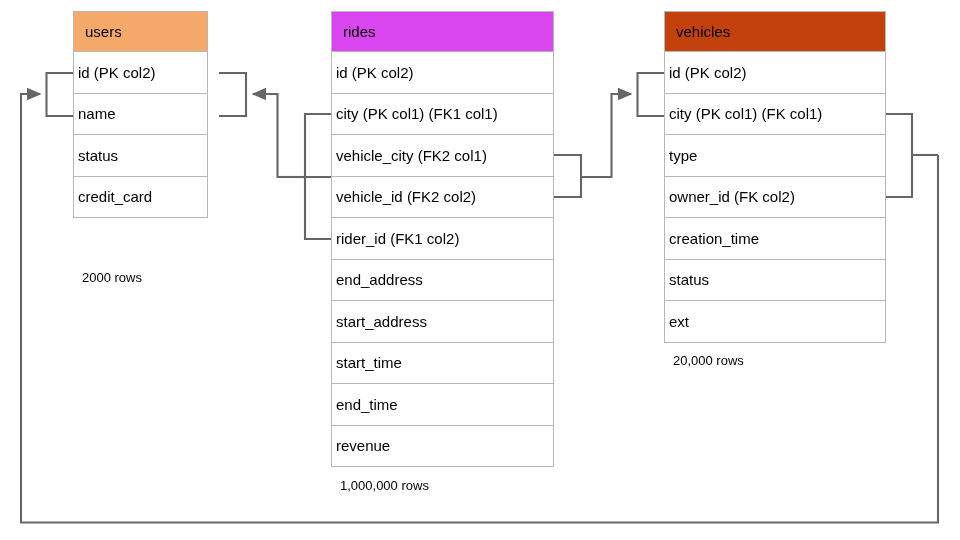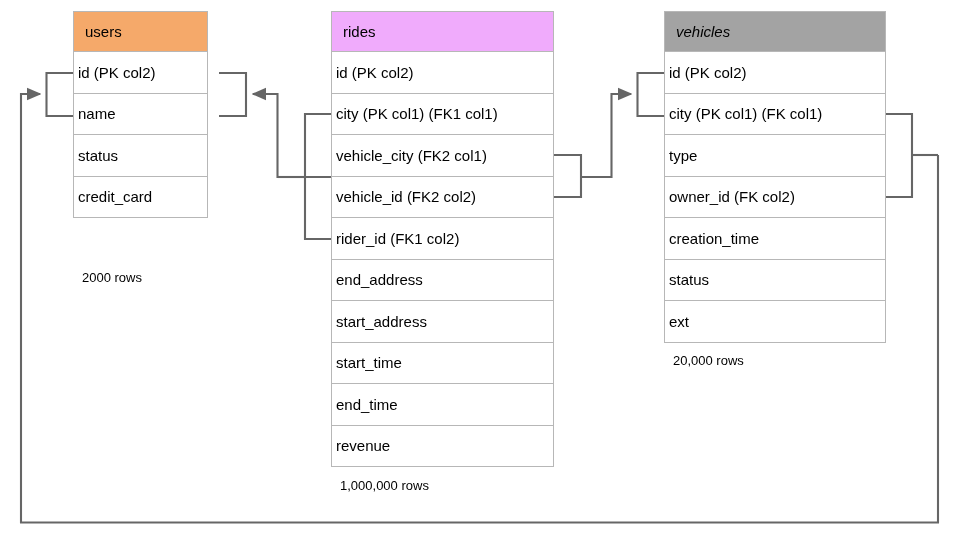--- a/index.html
+++ b/index.html
@@ -111,21 +111,21 @@
     <div class="entity-row">
       <span>status</span>
     </div>
     <div class="entity-row">
       <span>credit_card</span>
     </div>
   </div>
   <div class="entity-caption" style="left:82px; top:270px;">2000 rows</div>
 
   <div class="entity" style="left:331px; top:11px; width:223px;">
-    <div class="entity-header" style="background:#f0abfc;">
+    <div class="entity-header" style="background:#d946ef;">
       <span>rides</span>
     </div>
     <div class="entity-row">
       <span>id (PK col2)</span>
     </div>
     <div class="entity-row">
       <span>city (PK col1) (FK1 col1)</span>
     </div>
     <div class="entity-row">
       <span>vehicle_city (FK2 col1)</span>
@@ -148,21 +148,21 @@
     <div class="entity-row">
       <span>end_time</span>
     </div>
     <div class="entity-row">
       <span>revenue</span>
     </div>
   </div>
   <div class="entity-caption" style="left:340px; top:478px;">1,000,000 rows</div>
 
   <div class="entity" style="left:664px; top:11px; width:222px;">
-    <div class="entity-header" style="background:#a3a3a3;font-style:italic;">
+    <div class="entity-header" style="background:#c2410c;">
       <span>vehicles</span>
     </div>
     <div class="entity-row">
       <span>id (PK col2)</span>
     </div>
     <div class="entity-row">
       <span>city (PK col1) (FK col1)</span>
     </div>
     <div class="entity-row">
       <span>type</span>

